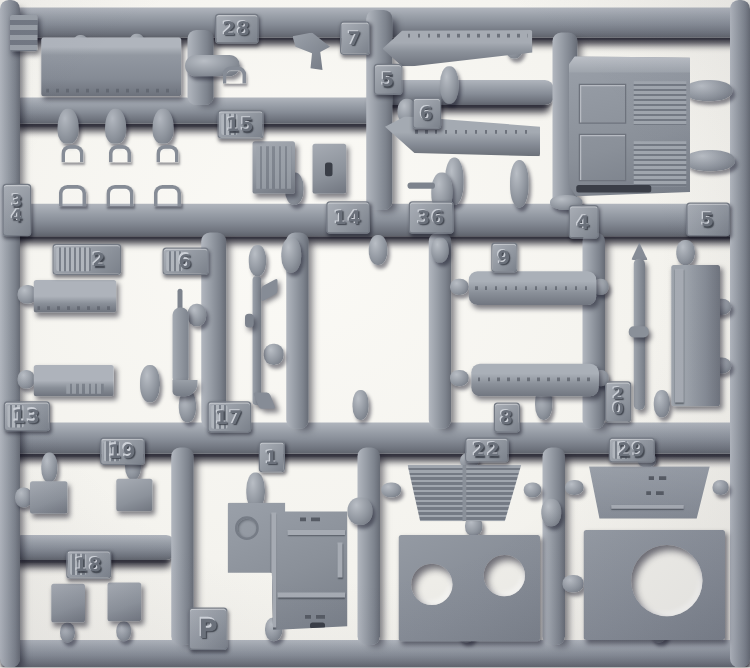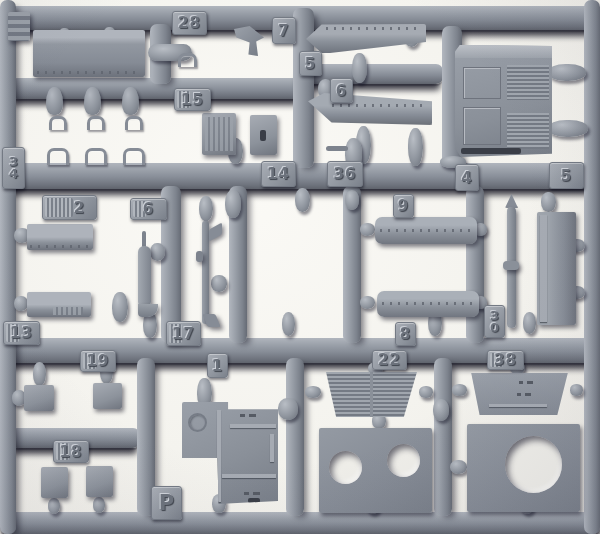--- a/index.html
+++ b/index.html
@@ -283,35 +283,35 @@
       <span class="tag-num">13</span>
     </div>
   <div class="tag" style="left:166px;top:321px;width:33px;height:23px">
       <span class="ribs"></span>
       <span class="tag-num">17</span>
     </div>
   <div class="tag" style="left:395px;top:322px;width:19px;height:22px">
       <span class="tag-num">8</span>
     </div>
   <div class="tag vert" style="left:484px;top:305px;width:19px;height:31px">
-      <span class="tag-num">30</span>
+      <span class="tag-num">20</span>
     </div>
   <div class="tag" style="left:80px;top:350px;width:34px;height:20px">
       <span class="ribs"></span>
       <span class="tag-num">19</span>
     </div>
   <div class="tag" style="left:207px;top:353px;width:19px;height:23px">
       <span class="tag-num">1</span>
     </div>
   <div class="tag" style="left:372px;top:350px;width:33px;height:18px">
       <span class="tag-num">22</span>
     </div>
   <div class="tag" style="left:487px;top:350px;width:35px;height:18px">
       <span class="ribs"></span>
-      <span class="tag-num">38</span>
+      <span class="tag-num">29</span>
     </div>
   <div class="tag" style="left:53px;top:440px;width:34px;height:21px">
       <span class="ribs"></span>
       <span class="tag-num">18</span>
     </div>
   <div class="tag letter" style="left:151px;top:486px;width:29px;height:32px">
       <span class="tag-num">P</span>
     </div>
 
   <div class="vignette"></div>

